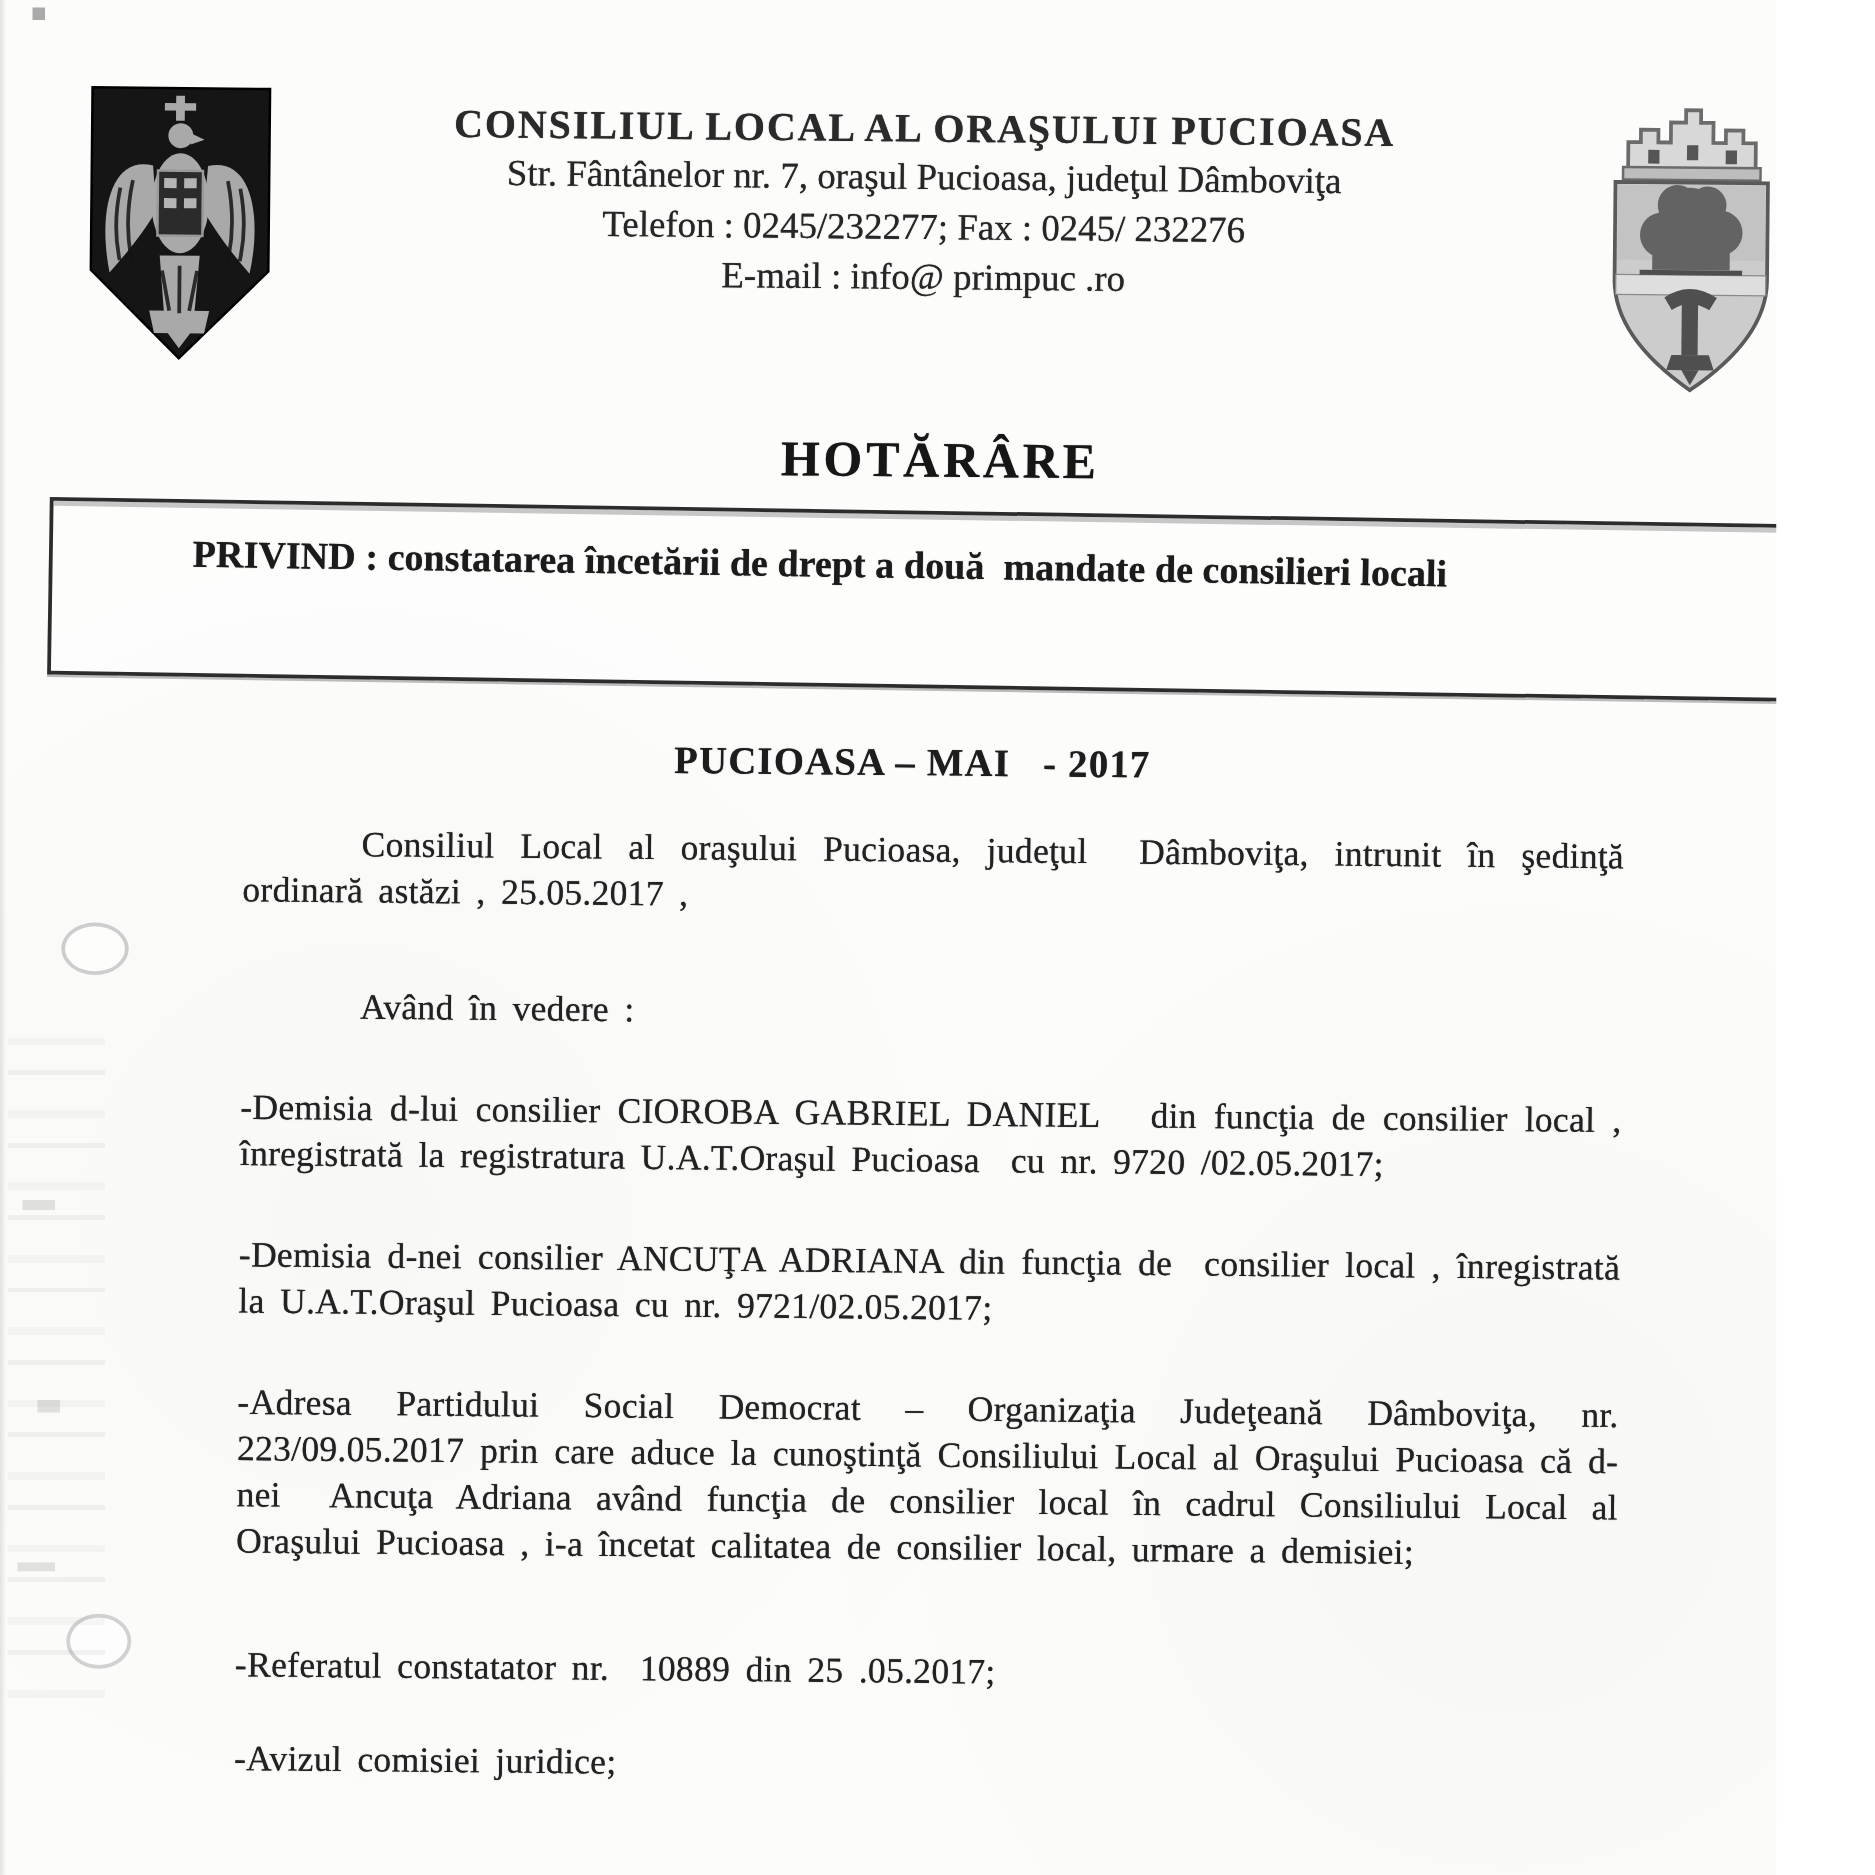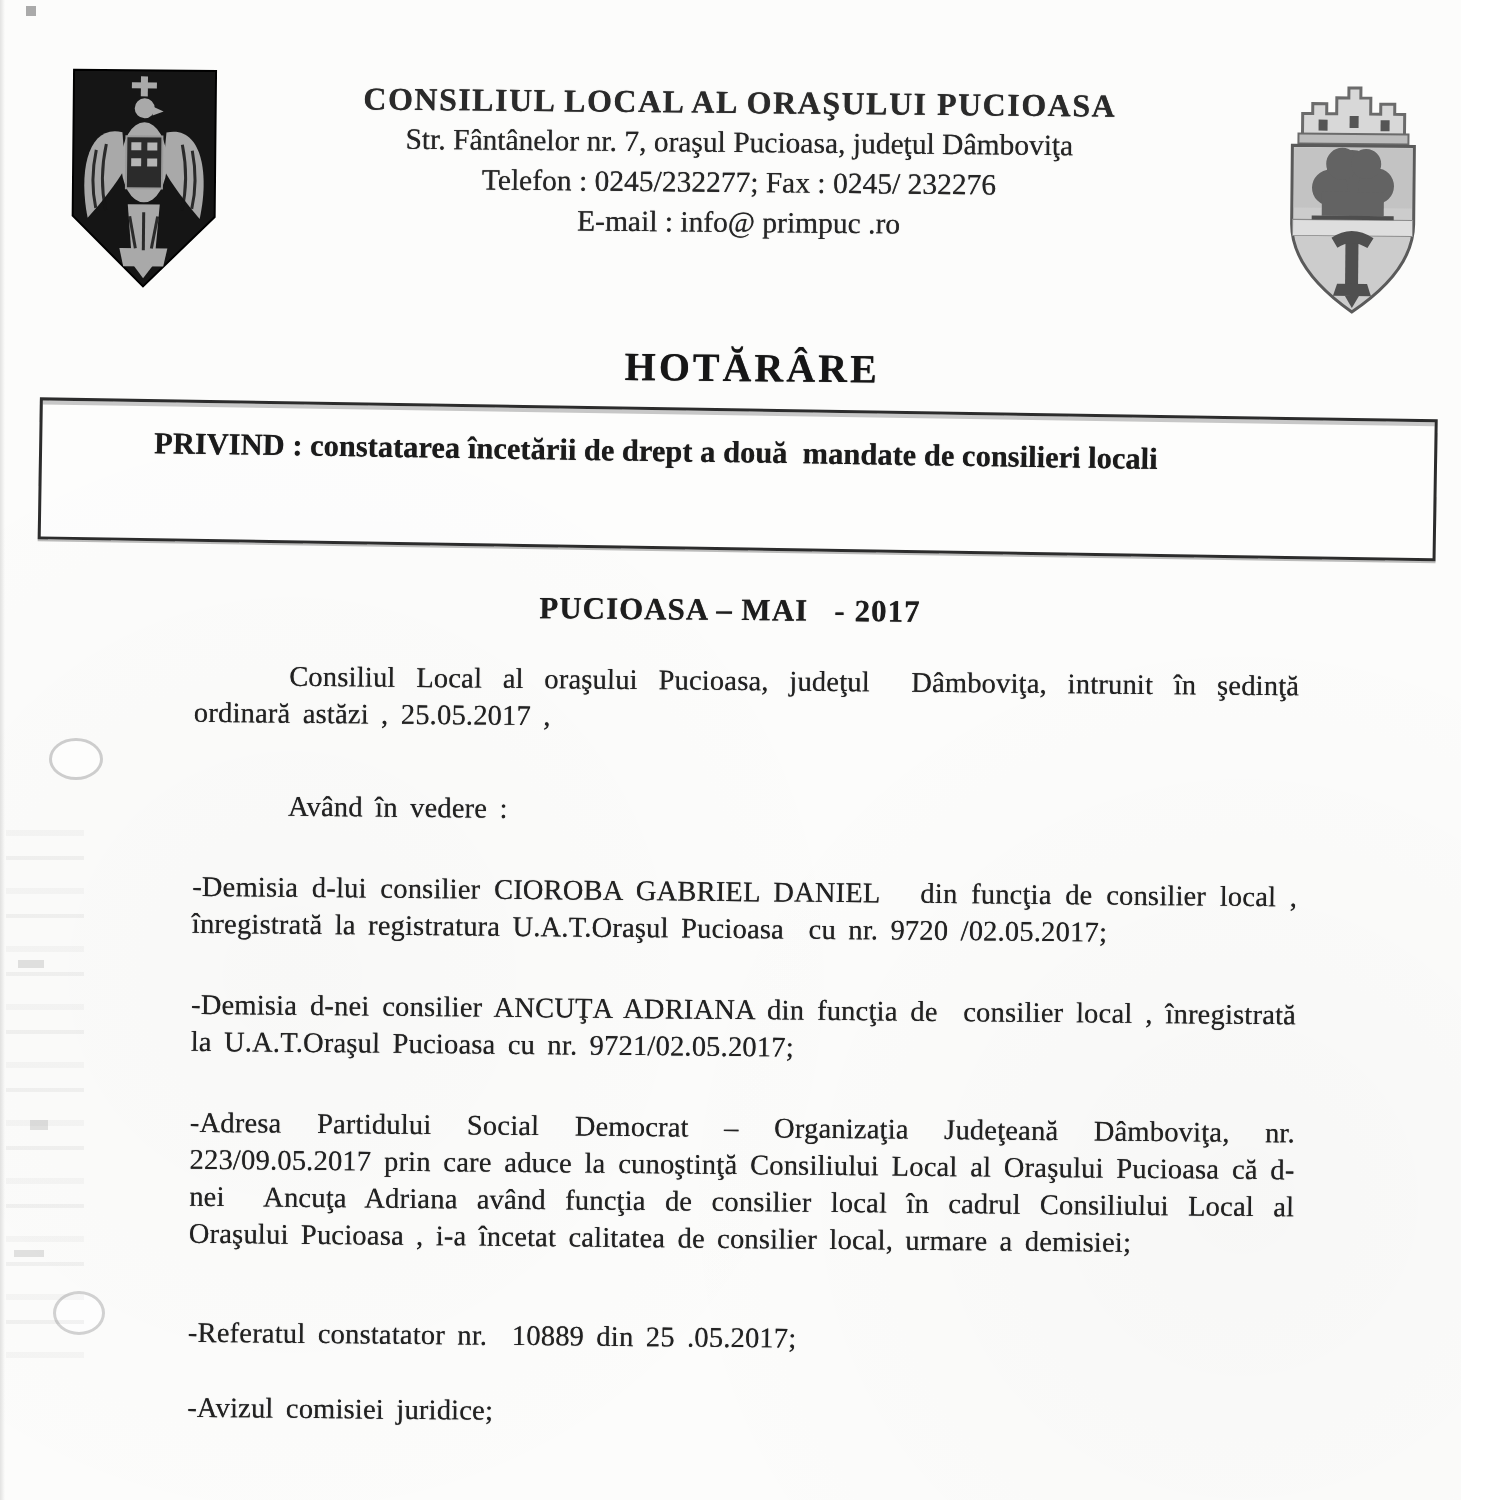--- a/index.html
+++ b/index.html
@@ -7,21 +7,21 @@
     width:1500px;height:1500px;overflow:hidden;
     background:#ffffff;
     font-family:"Liberation Serif","DejaVu Serif",serif;
   }
   .page{
     position:relative;width:1421px;height:1500px;
     background:
       radial-gradient(circle at 20% 65%, rgba(0,0,0,0.015), transparent 40%),
       radial-gradient(circle at 85% 80%, rgba(0,0,0,0.018), transparent 35%),
       #fcfcfb;
-    color:#1f1f1f;overflow:hidden;padding-left:40px;
+    color:#1f1f1f;overflow:hidden;
   }
   .content{
     position:absolute;inset:0;
     transform:rotate(0.55deg);
     transform-origin:50% 40%;
   }
   .txt{ text-shadow:0 0 0.7px rgba(25,25,25,0.8); }
 
   
   .emblem-left{position:absolute;left:64px;top:72px;width:152px;height:224px;}

